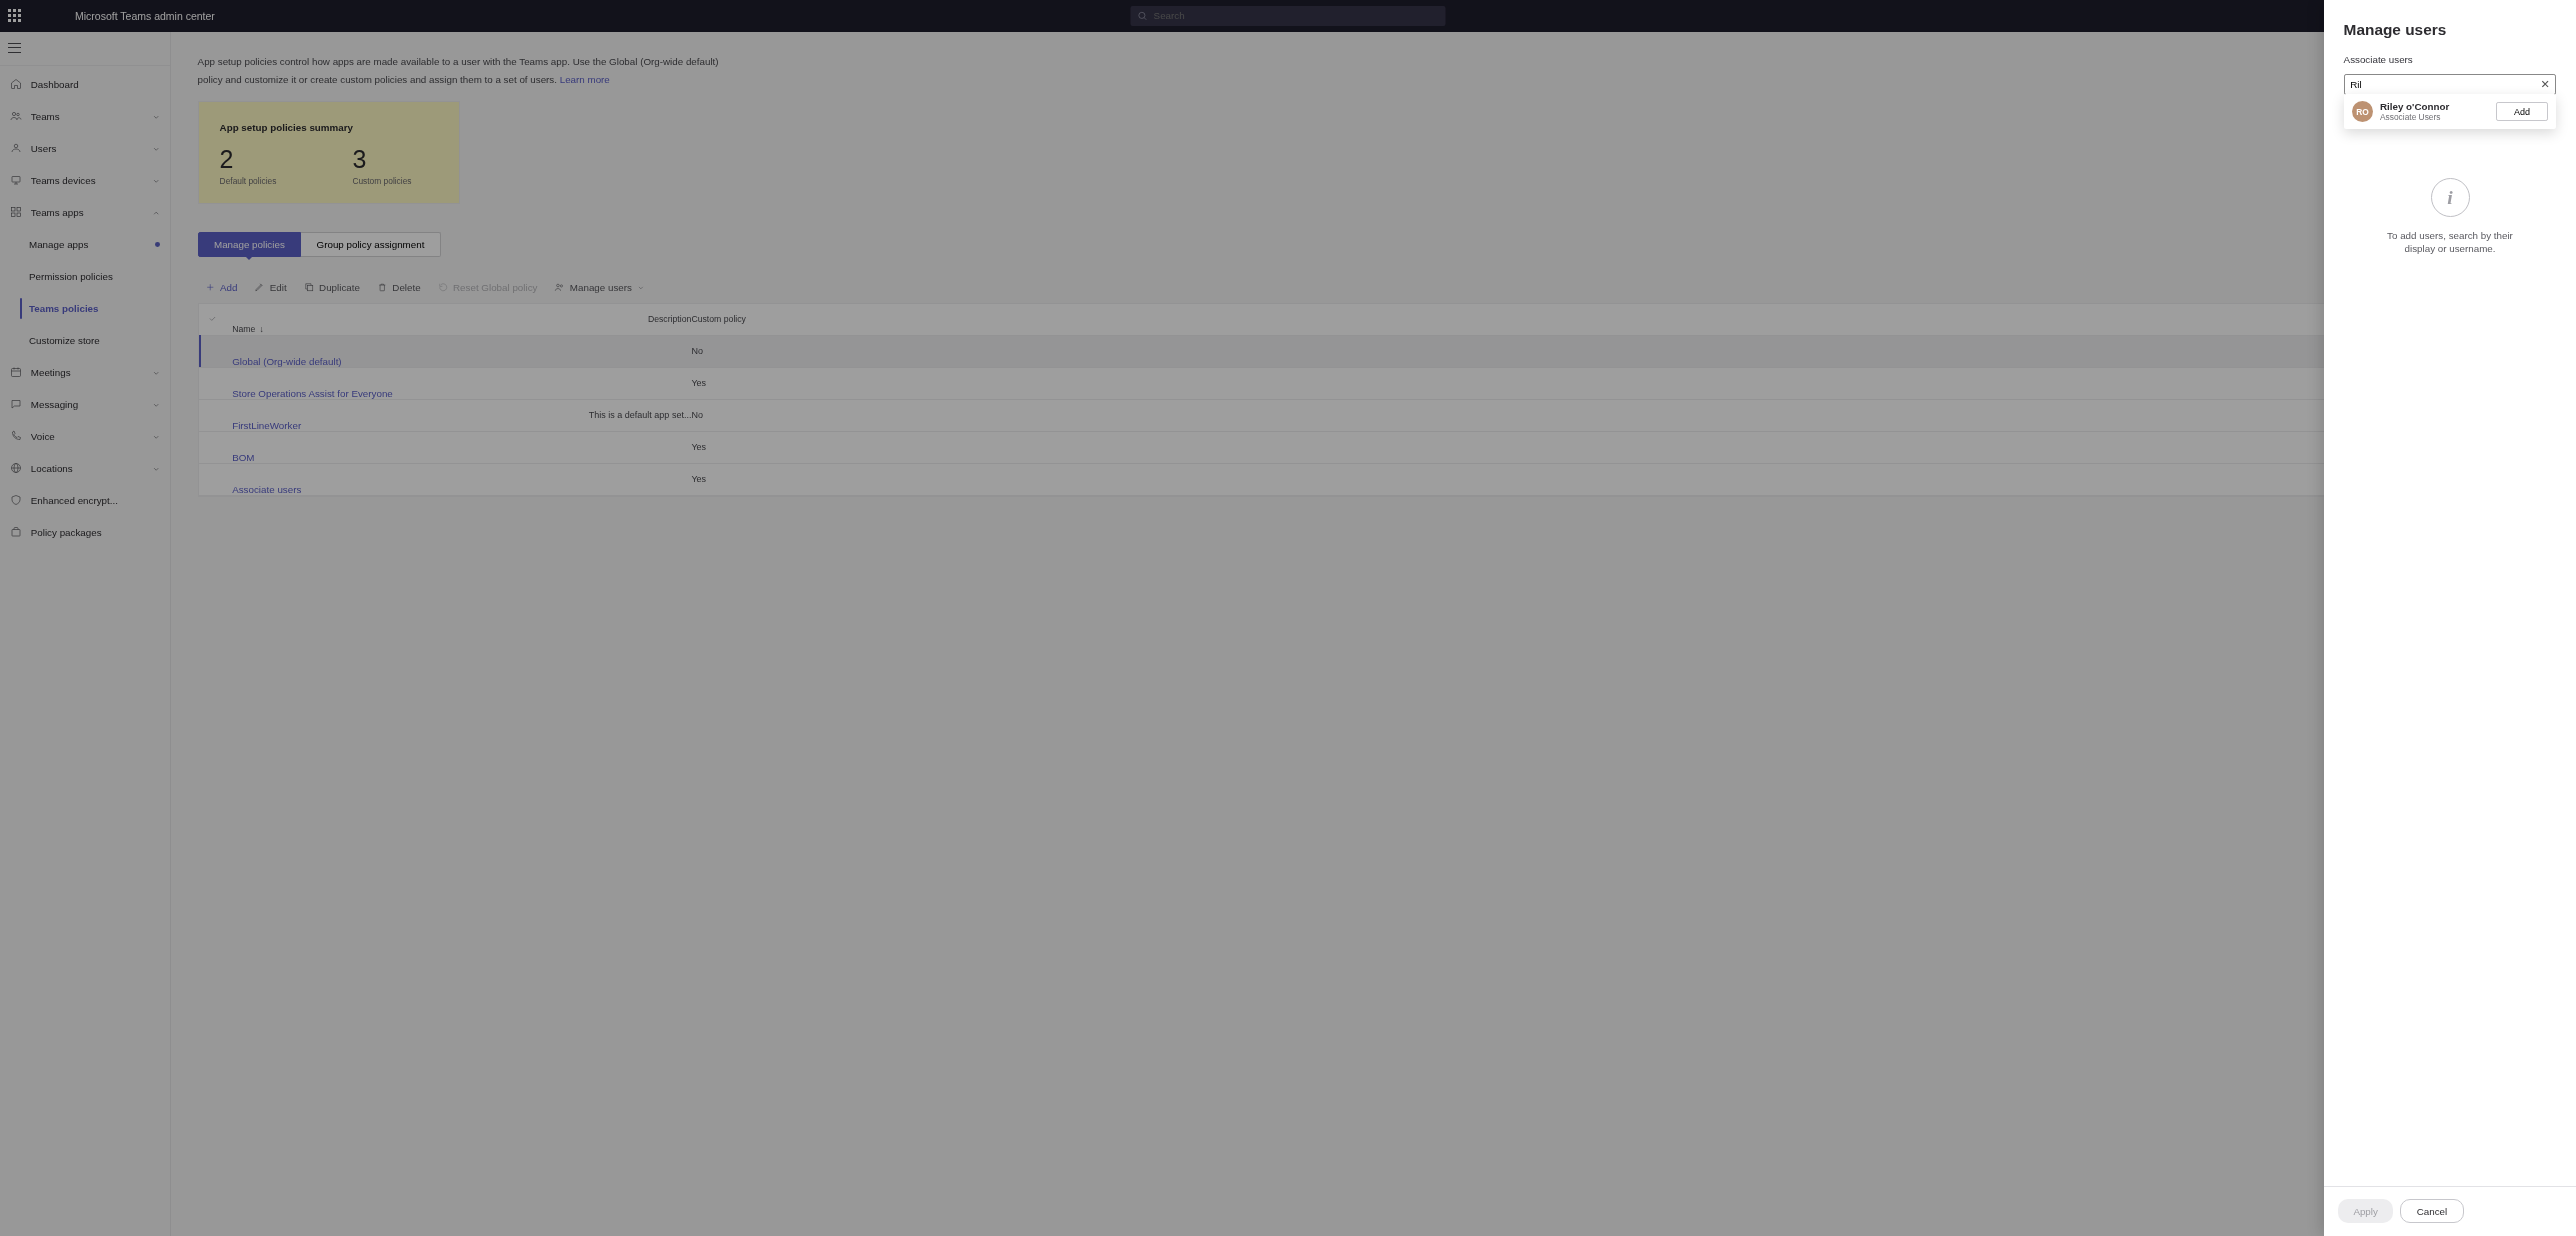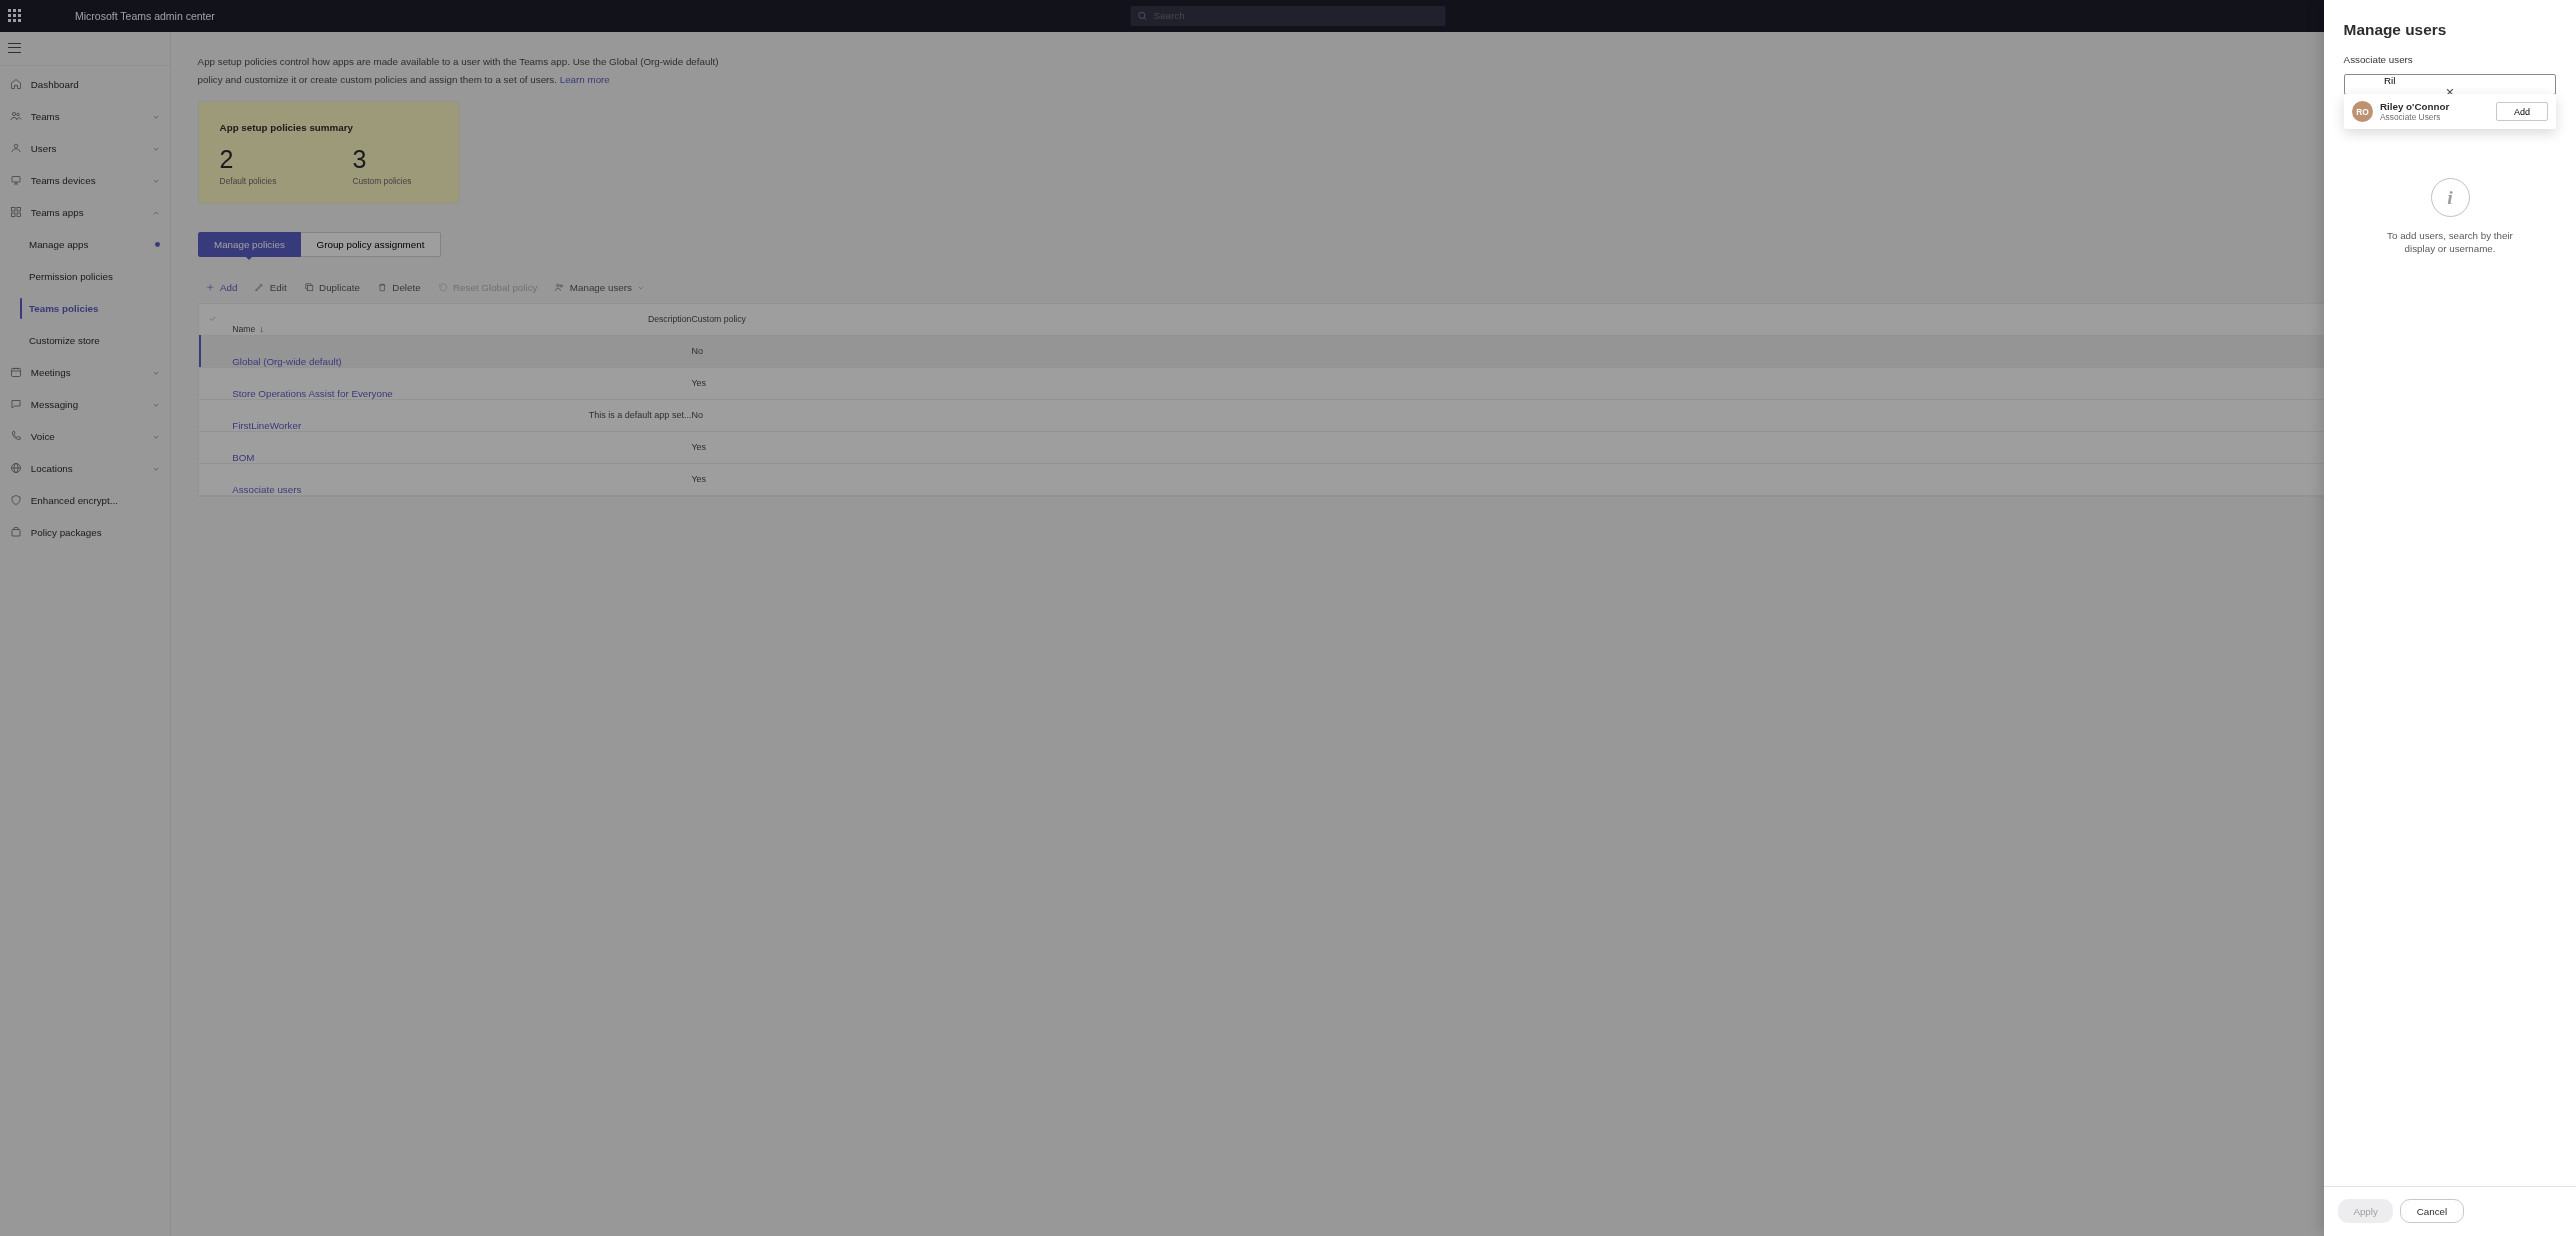--- a/index.html
+++ b/index.html
@@ -66,21 +66,21 @@
     .trow.selected::before { content: ''; position: absolute; left: 0; width: 2.1px; height: 32px; background: #5b5fc7; }
     .trow { position: relative; }
     .sortarrow { margin-left: 4.2px; display: inline-block; }
     .check svg { width: 9px; height: 9px; stroke: #818186; fill: none; stroke-width: 1.5; }
     
     .scrim { position: absolute; inset: 0; background: rgba(0,0,0,0.38); z-index: 10; }
     
     .panel { position: absolute; top: 0; right: 0; bottom: 0; width: 252px; background: #fff; z-index: 20; display: flex; flex-direction: column; box-shadow: -2.8px 0 14px rgba(0,0,0,0.15); }
     .panel-head { padding: 21px 19.6px 7px 19.6px; font-size: 15.4px; font-weight: 600; color: #2d2c30; }
     .panel-sub { padding: 8.4px 19.6px 8.4px 19.6px; font-size: 9.8px; color: #33333a; }
-    .panel-search { margin: 0 19.6px; border: 0.7px solid #888; height: 21px; display: flex; align-items: center; padding: 0 5.6px; border-radius: 2.1px; position: relative; flex-direction: column; }
+    .panel-search { margin: 0 19.6px; border: 0.7px solid #888; height: 21px; display: flex; align-items: center; padding: 0 5.6px; border-radius: 2.1px; position: relative; }
     .panel-search input { border: none; outline: none; flex: 1; font-size: 9.8px; }
     .panel-search .x { cursor: pointer; font-size: 11.2px; color: #555; }
     
     .result-pop { position: relative; margin: 0 19.6px; background: #fff; border-radius: 2.1px; box-shadow: 0 4.2px 12.6px rgba(0,0,0,0.15); padding: 7px 8.4px; display: flex; align-items: center; gap: 7px; margin-top: -0.7px; z-index: 5; }
     .avatar { width: 21px; height: 21px; border-radius: 50%; background: #bd9272; color: #fff; display: flex; align-items: center; justify-content: center; font-size: 8.4px; font-weight: 600; }
     .r-name { font-size: 9.8px; font-weight: 600; color: #2d2c30; line-height: 1.15; }
     .r-sub { font-size: 8.4px; color: #707075; }
     .add-pill { margin-left: auto; border: 0.7px solid #c7c7cc; padding: 3.5px 17px; font-size: 9px; border-radius: 2.1px; cursor: pointer; background: #fff; }
     
     .panel-mid { flex: 1; display: flex; flex-direction: column; align-items: center; justify-content: flex-start; padding-top: 49px; }

